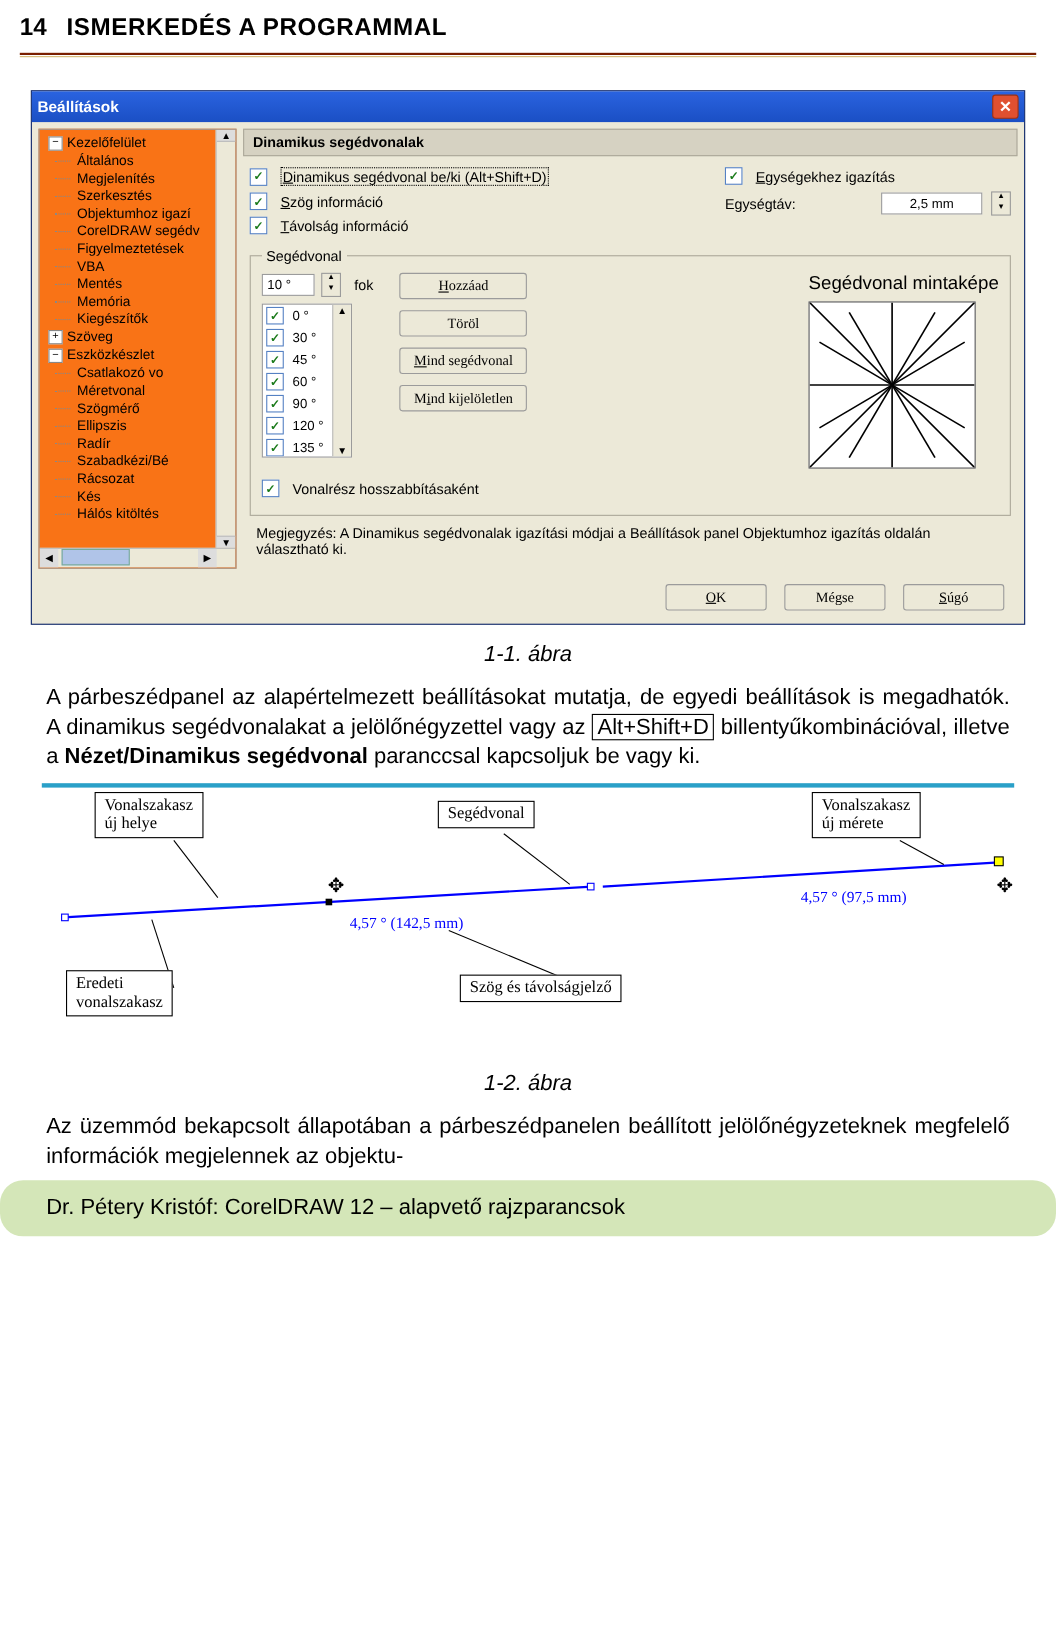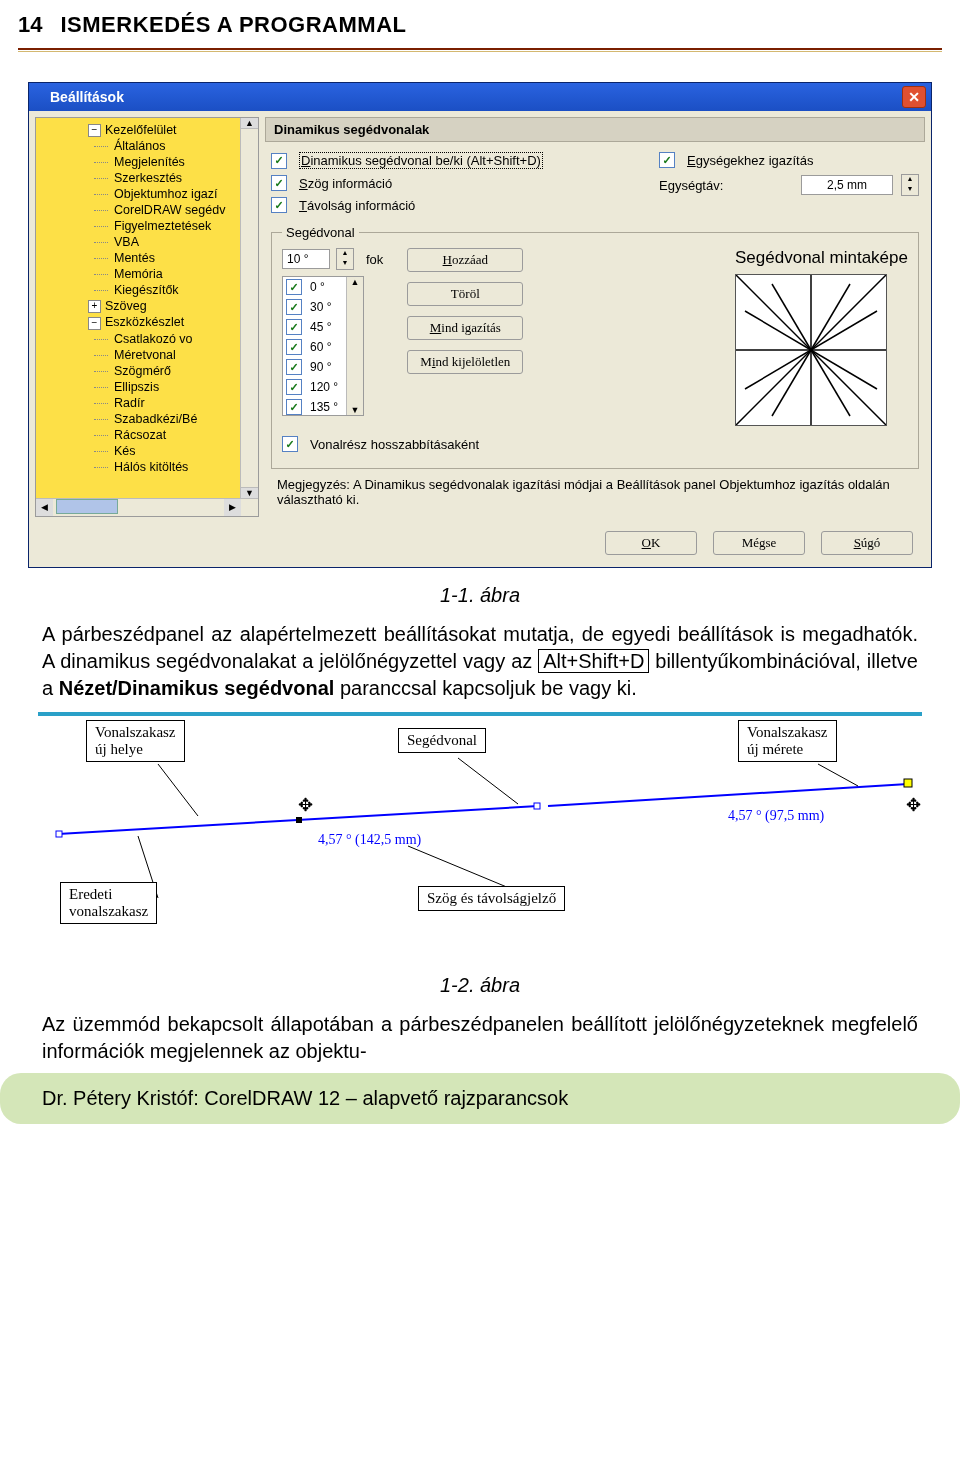--- a/index.html
+++ b/index.html
@@ -4,24 +4,24 @@
 <style>
   body { margin:0; font-family: Arial, sans-serif; background:#fff; width:960px; }
   .page-header { display:flex; align-items:center; padding:12px 18px 6px 18px; }
   .page-num { font-weight:bold; font-size:22px; margin-right:18px; }
   .page-title { font-weight:bold; font-size:22px; letter-spacing:0.5px; }
   .rule { height:2px; background:#7a1f00; margin:4px 18px 0 18px; }
   .rule2 { height:1px; background:#d4b870; margin:1px 18px 30px 18px; }
 
   .dialog { margin:0 28px; border:1px solid #0a246a; background:#ece9d8; font-family:Tahoma, sans-serif; font-size:13px; }
   .titlebar { background:linear-gradient(#2a63e0,#1b4fc4); color:#fff; display:flex; align-items:center; padding:3px 5px; }
-  .titlebar .ttext { font-weight:bold; font-size:14px; flex:1;margin-left:16px; }
+  .titlebar .ttext { font-weight:bold; font-size:14px; flex:1; }
   .close-btn { width:22px; height:20px; background:#e05030; border:1px solid #a03010; border-radius:3px; display:flex; align-items:center; justify-content:center; color:#fff; font-weight:bold; font-size:14px; }
   .dlg-body { display:flex; padding:6px; gap:6px; }
-  .tree-pane { width:178px; background:#fde047; border:1px solid #9b9b9b; position:relative; font-size:12.5px; overflow:hidden;padding-left:44px; }
+  .tree-pane { width:178px; background:#f97316; border:1px solid #9b9b9b; position:relative; font-size:12.5px; overflow:hidden; }
   .tree-inner { padding:4px 4px 4px 4px; }
   .tree-item { white-space:nowrap; padding:1px 0; color:#000; }
   .tree-item.lvl1 { padding-left:4px; }
   .tree-item.lvl2 { padding-left:30px; position:relative; }
   .tree-item.lvl2::before { content:""; position:absolute; left:10px; top:50%; width:14px; border-top:1px dotted #888; }
   .tree-item .twisty { display:inline-block; width:11px; height:11px; border:1px solid #888; font-size:10px; line-height:9px; text-align:center; margin-right:4px; background:#fff; vertical-align:middle; }
   .tree-sbar { position:absolute; right:0; top:0; bottom:18px; width:17px; background:#ece9d8; border-left:1px solid #bbb; }
   .tree-sbar::before { content:"▲"; position:absolute; top:0; left:0; right:0; text-align:center; font-size:9px; background:#ddd; border-bottom:1px solid #bbb; }
   .tree-sbar::after { content:"▼"; position:absolute; bottom:0; left:0; right:0; text-align:center; font-size:9px; background:#ddd; border-top:1px solid #bbb; }
   .tree-hbar { position:absolute; left:0; right:0; bottom:0; height:17px; background:#ece9d8; border-top:1px solid #bbb; }
@@ -194,21 +194,21 @@
                       <span class="chk on"></span>
                       <span>135 °</span>
                     </div>
                   </div>
                 <div class="sbar"></div>
               </div>
             </div>
             <div class="btn-col">
               <button class="winbtn"><span class="u">H</span><span id="b-add">ozzáad</span></button>
               <button class="winbtn">Töröl</button>
-              <button class="winbtn"><span class="u">M</span><span id="b-all">ind igazítás</span></button>
+              <button class="winbtn"><span class="u">M</span><span id="b-all">ind segédvonal</span></button>
               <button class="winbtn">M<span class="u">i</span><span id="b-none">nd kijelöletlen</span></button>
             </div>
             <div class="preview-wrap">
               <div>Segédvonal mintaképe</div>
               <div class="preview">
                 <svg viewBox="0 0 100 100">
                   <line x1="0" y1="50" x2="100" y2="50" stroke="#000"></line>
                   <line x1="50" y1="0" x2="50" y2="100" stroke="#000"></line>
                   <line x1="0" y1="0" x2="100" y2="100" stroke="#000"></line>
                   <line x1="100" y1="0" x2="0" y2="100" stroke="#000"></line>

